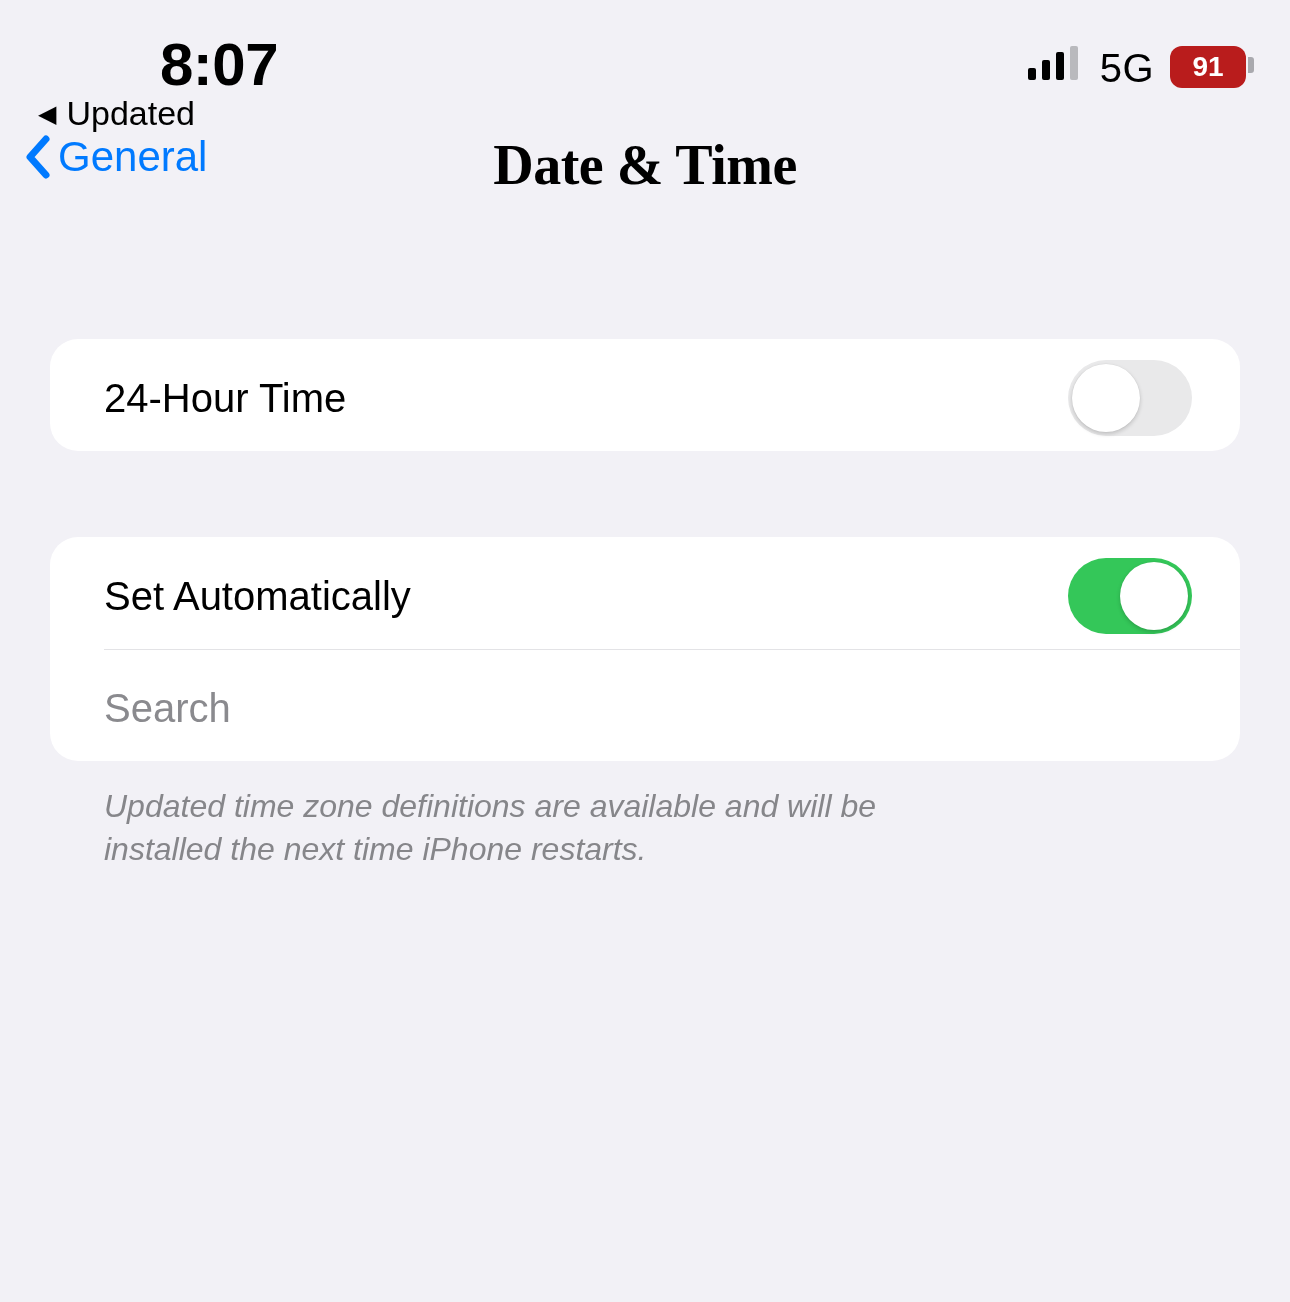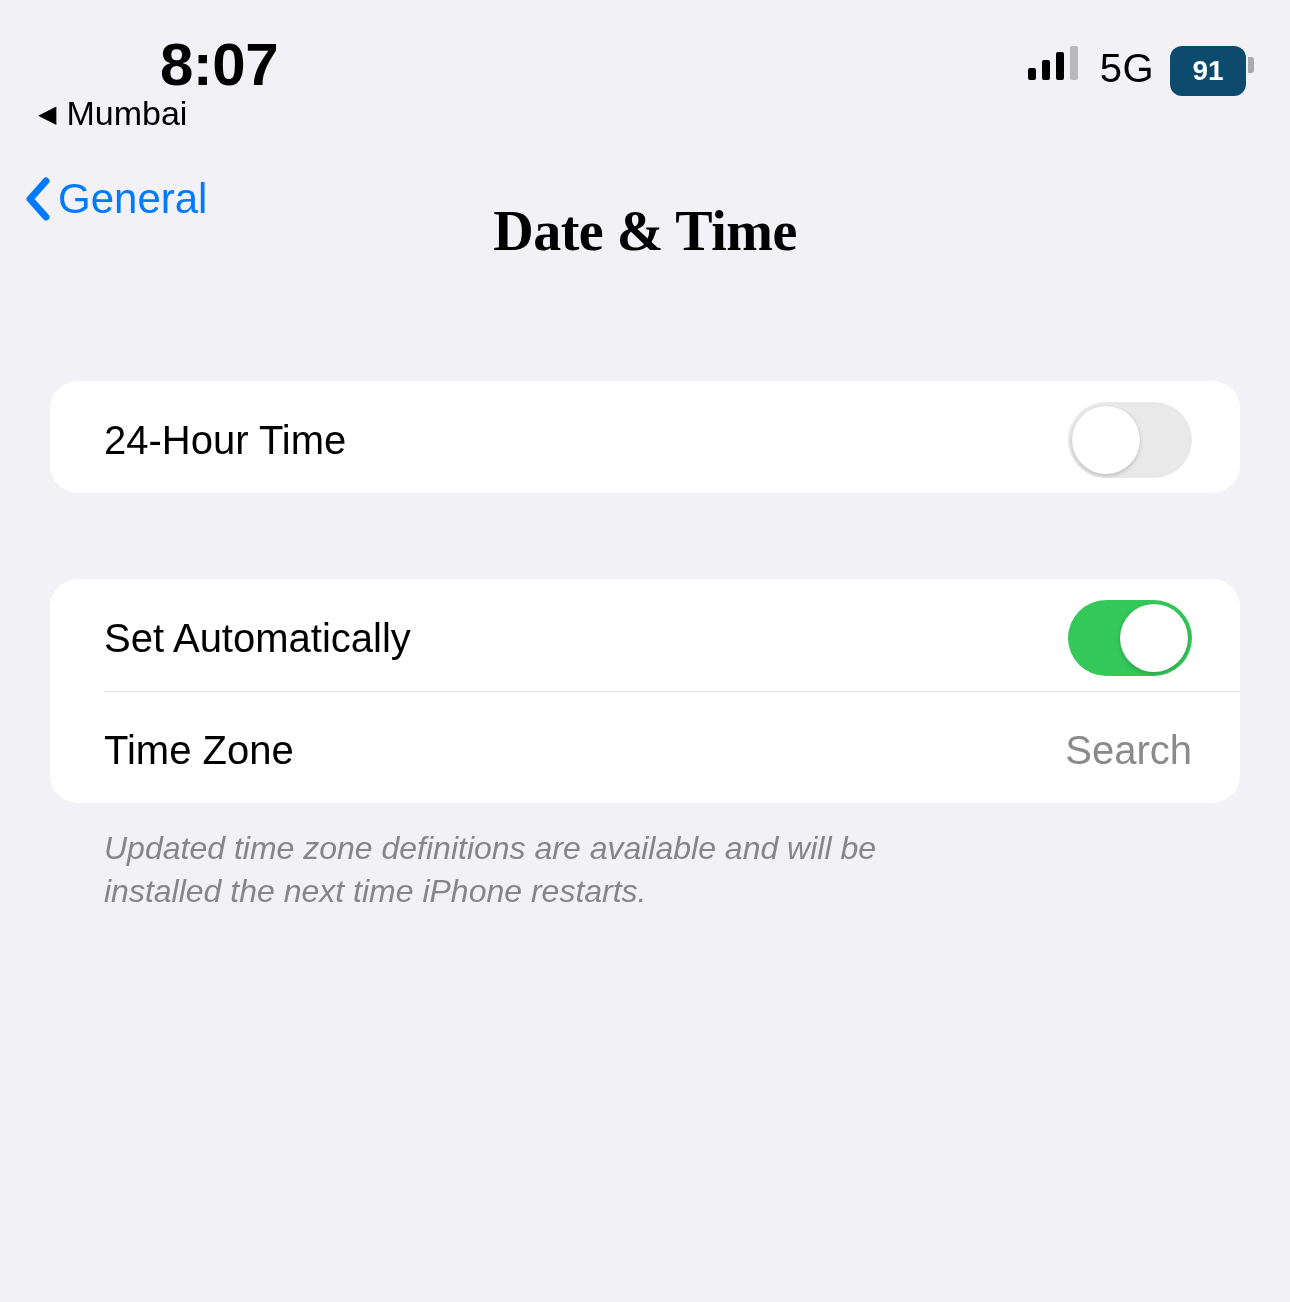--- a/index.html
+++ b/index.html
@@ -17,42 +17,42 @@
       position:absolute; left:160px; top:30px;
       font-size:60px; font-weight:600; letter-spacing:-0.5px;
     }
     .status-right {
       position:absolute; right:44px; top:46px;
       display:flex; gap:16px;
     }
     .signal svg, .network, .battery { display:block; }
     .network { font-size:40px; font-weight:500; letter-spacing:0.5px; }
     .battery {
-      position:relative; width:76px; height:50px;
-      background:#0c4a6e; border-radius:12px;
+      position:relative; width:76px; height:42px;
+      background:#b91c1c; border-radius:12px;
       color:#fff; font-size:28px; font-weight:600;
       display:flex; align-items:center; justify-content:center;
     }
     .battery::after {
       content:""; position:absolute; right:-8px; top:11px;
       width:6px; height:16px; background:#a9a9ae; border-radius:0 3px 3px 0;
     }
 
     
     .breadcrumb {
       display:flex; align-items:center; gap:10px;
       padding:6px 0 0 38px;
     }
     .breadcrumb-caret { font-size:24px; }
     .breadcrumb-label { font-size:34px; font-weight:400; }
 
     
     .navbar {
-      position:relative; height:88px; margin-top:42px;
-      display:flex; align-items:flex-end;
+      position:relative; height:88px; 
+      display:flex; align-items:flex-start;
     }
     .back-btn {
       position:absolute; left:22px; top:0;
       display:flex; align-items:center; gap:4px;
       color:#007aff; font-size:42px; font-weight:400;
       cursor:pointer;
     }
     .back-chevron svg { display:block; }
     .nav-title {
       width:100%; text-align:center;
@@ -115,21 +115,21 @@
     </span>
     <span class="network">5G</span>
     <span class="battery">
       <span>91</span>
     </span>
   </div>
 </div>
 
 <div class="breadcrumb">
   <span class="breadcrumb-caret">◀</span>
-  <span class="breadcrumb-label">Mumbai</span>
+  <span class="breadcrumb-label">Updated</span>
 </div>
 
 <div class="navbar">
   <div class="back-btn">
     <span class="back-chevron">
       <svg width="32" height="48" viewBox="0 0 32 48">
         <polyline points="24,6 8,24 24,42" fill="none" stroke="#007aff" stroke-width="7" stroke-linecap="round" stroke-linejoin="round"></polyline>
       </svg>
     </span>
     <span>General</span>
@@ -147,18 +147,17 @@
 </div>
 
 <div class="group second">
   <div class="row">
     <span class="row-label">Set Automatically</span>
     <span class="toggle on">
       <span class="knob"></span>
     </span>
   </div>
   <div class="row">
-    <span class="row-label">Time Zone</span>
     <span class="row-value">Search</span>
   </div>
 </div>
 
 <p class="footer-note">Updated time zone definitions are available and will be installed the next time iPhone restarts.</p>
 
 </body></html>

